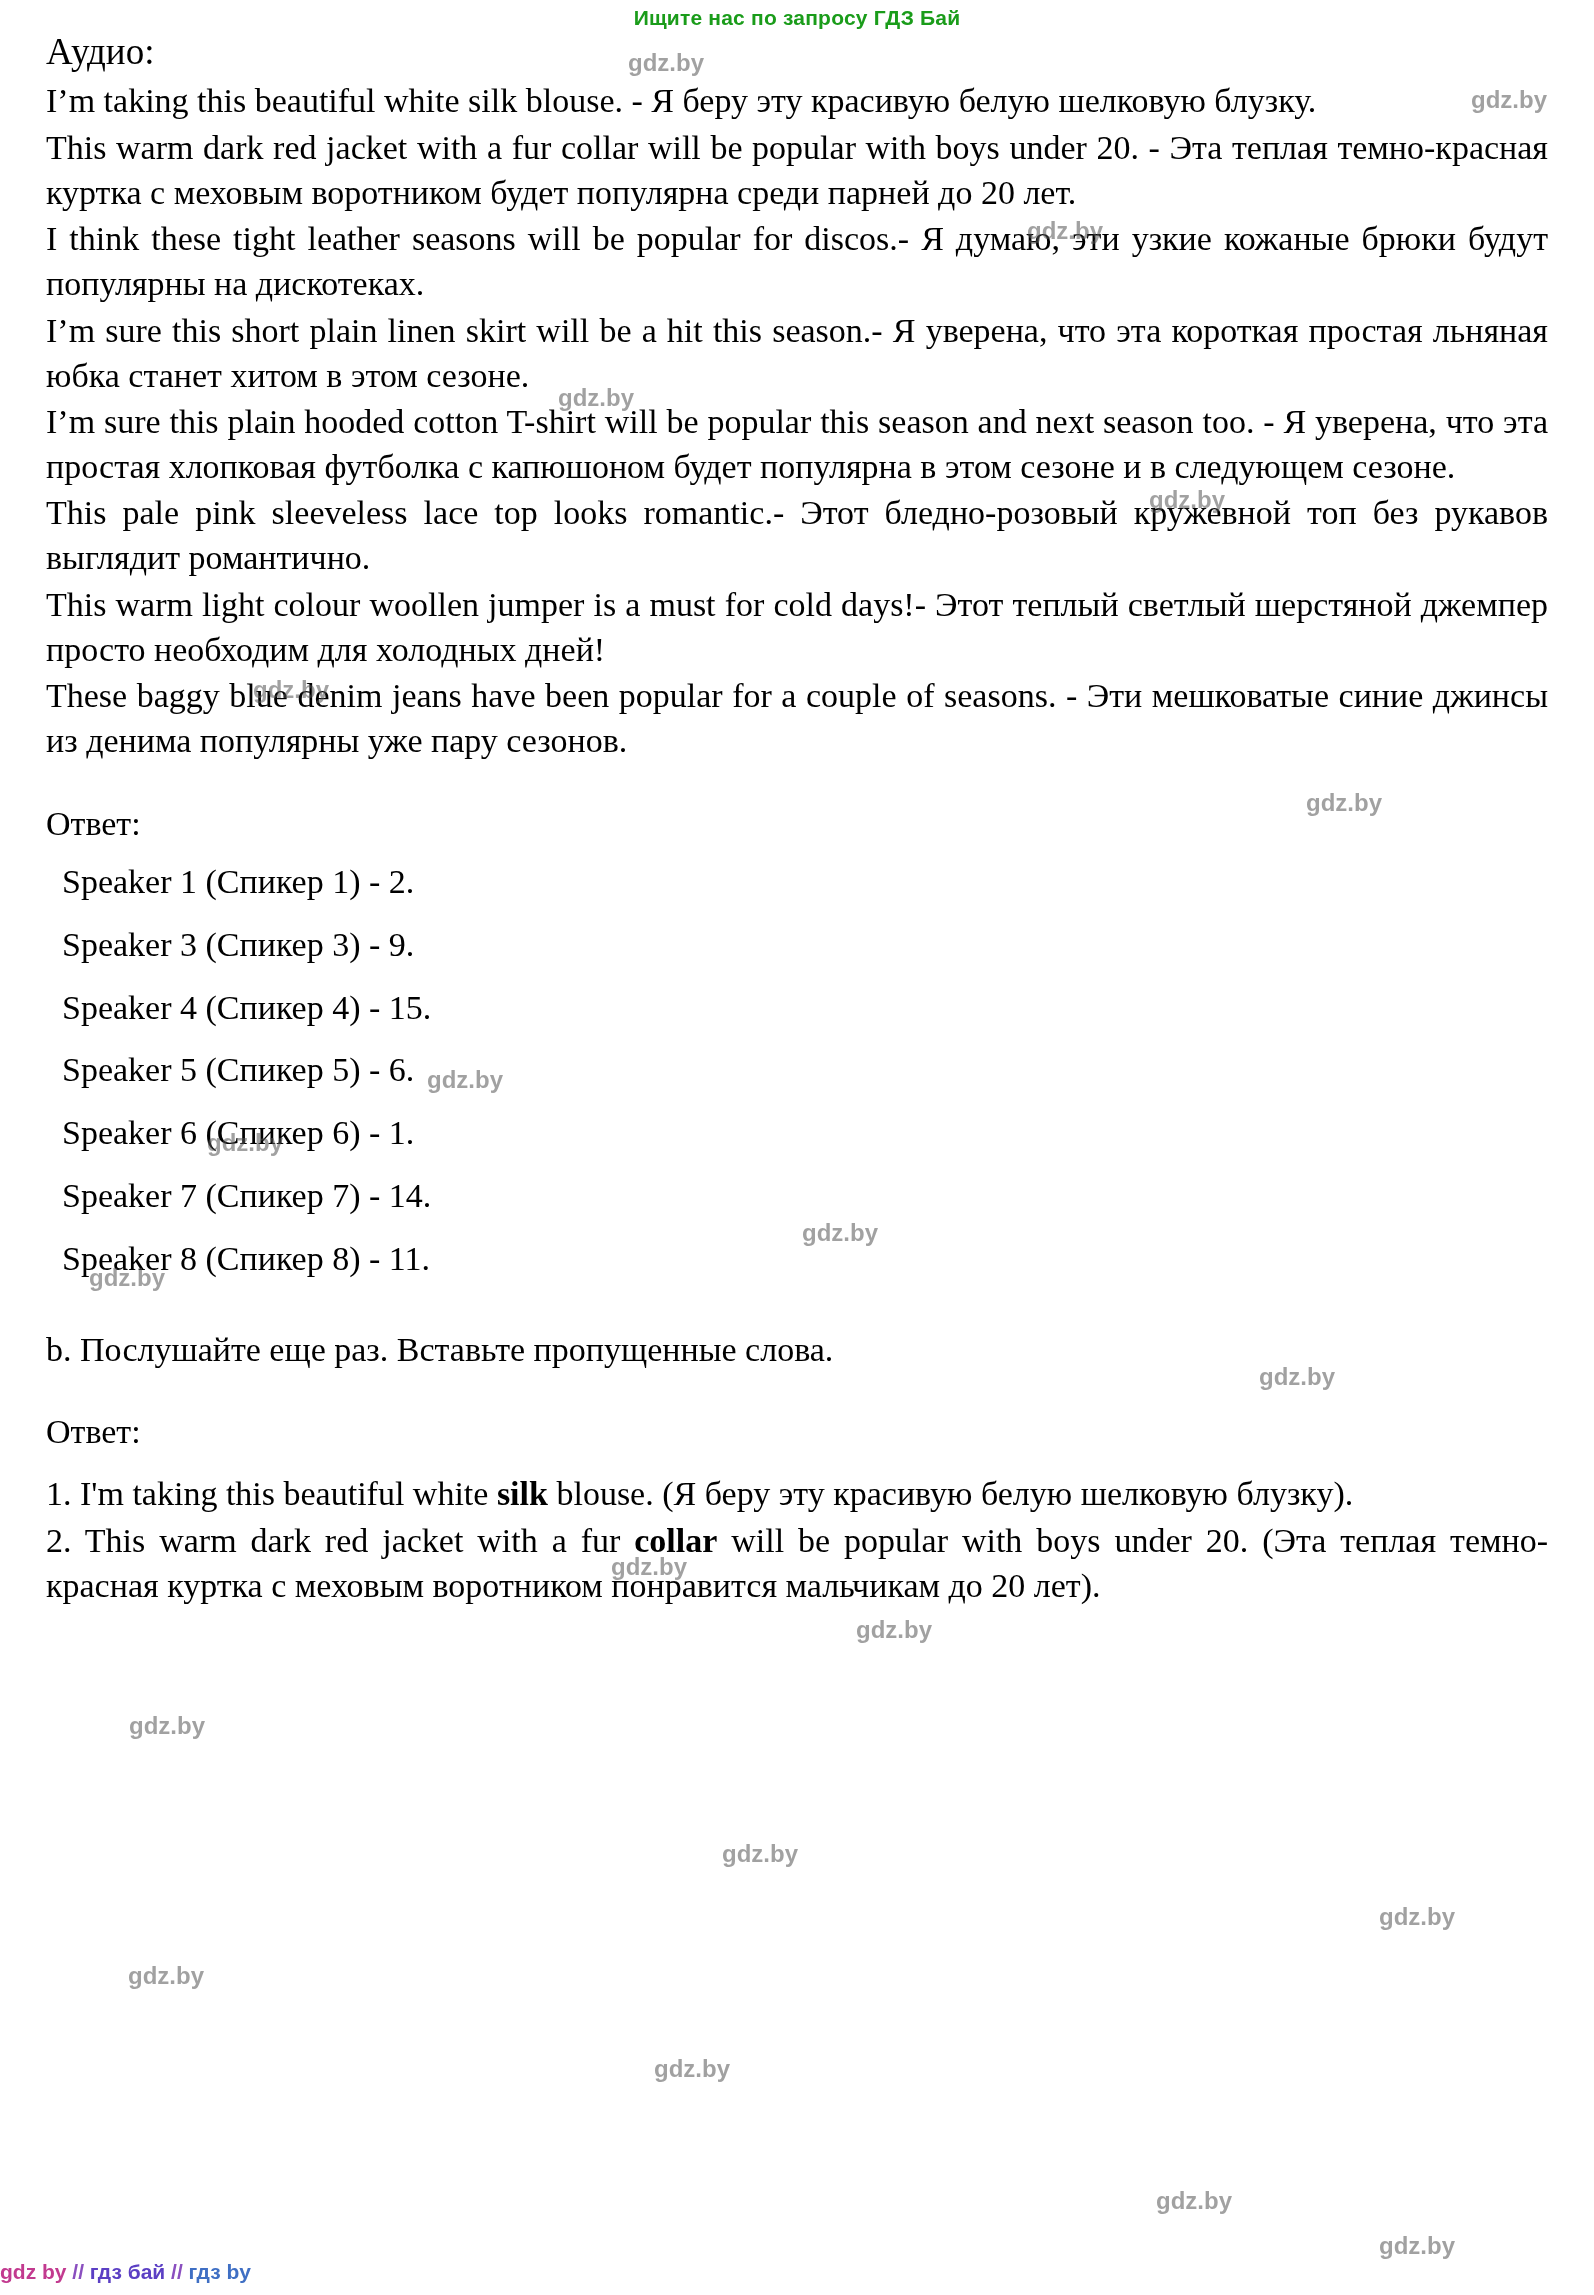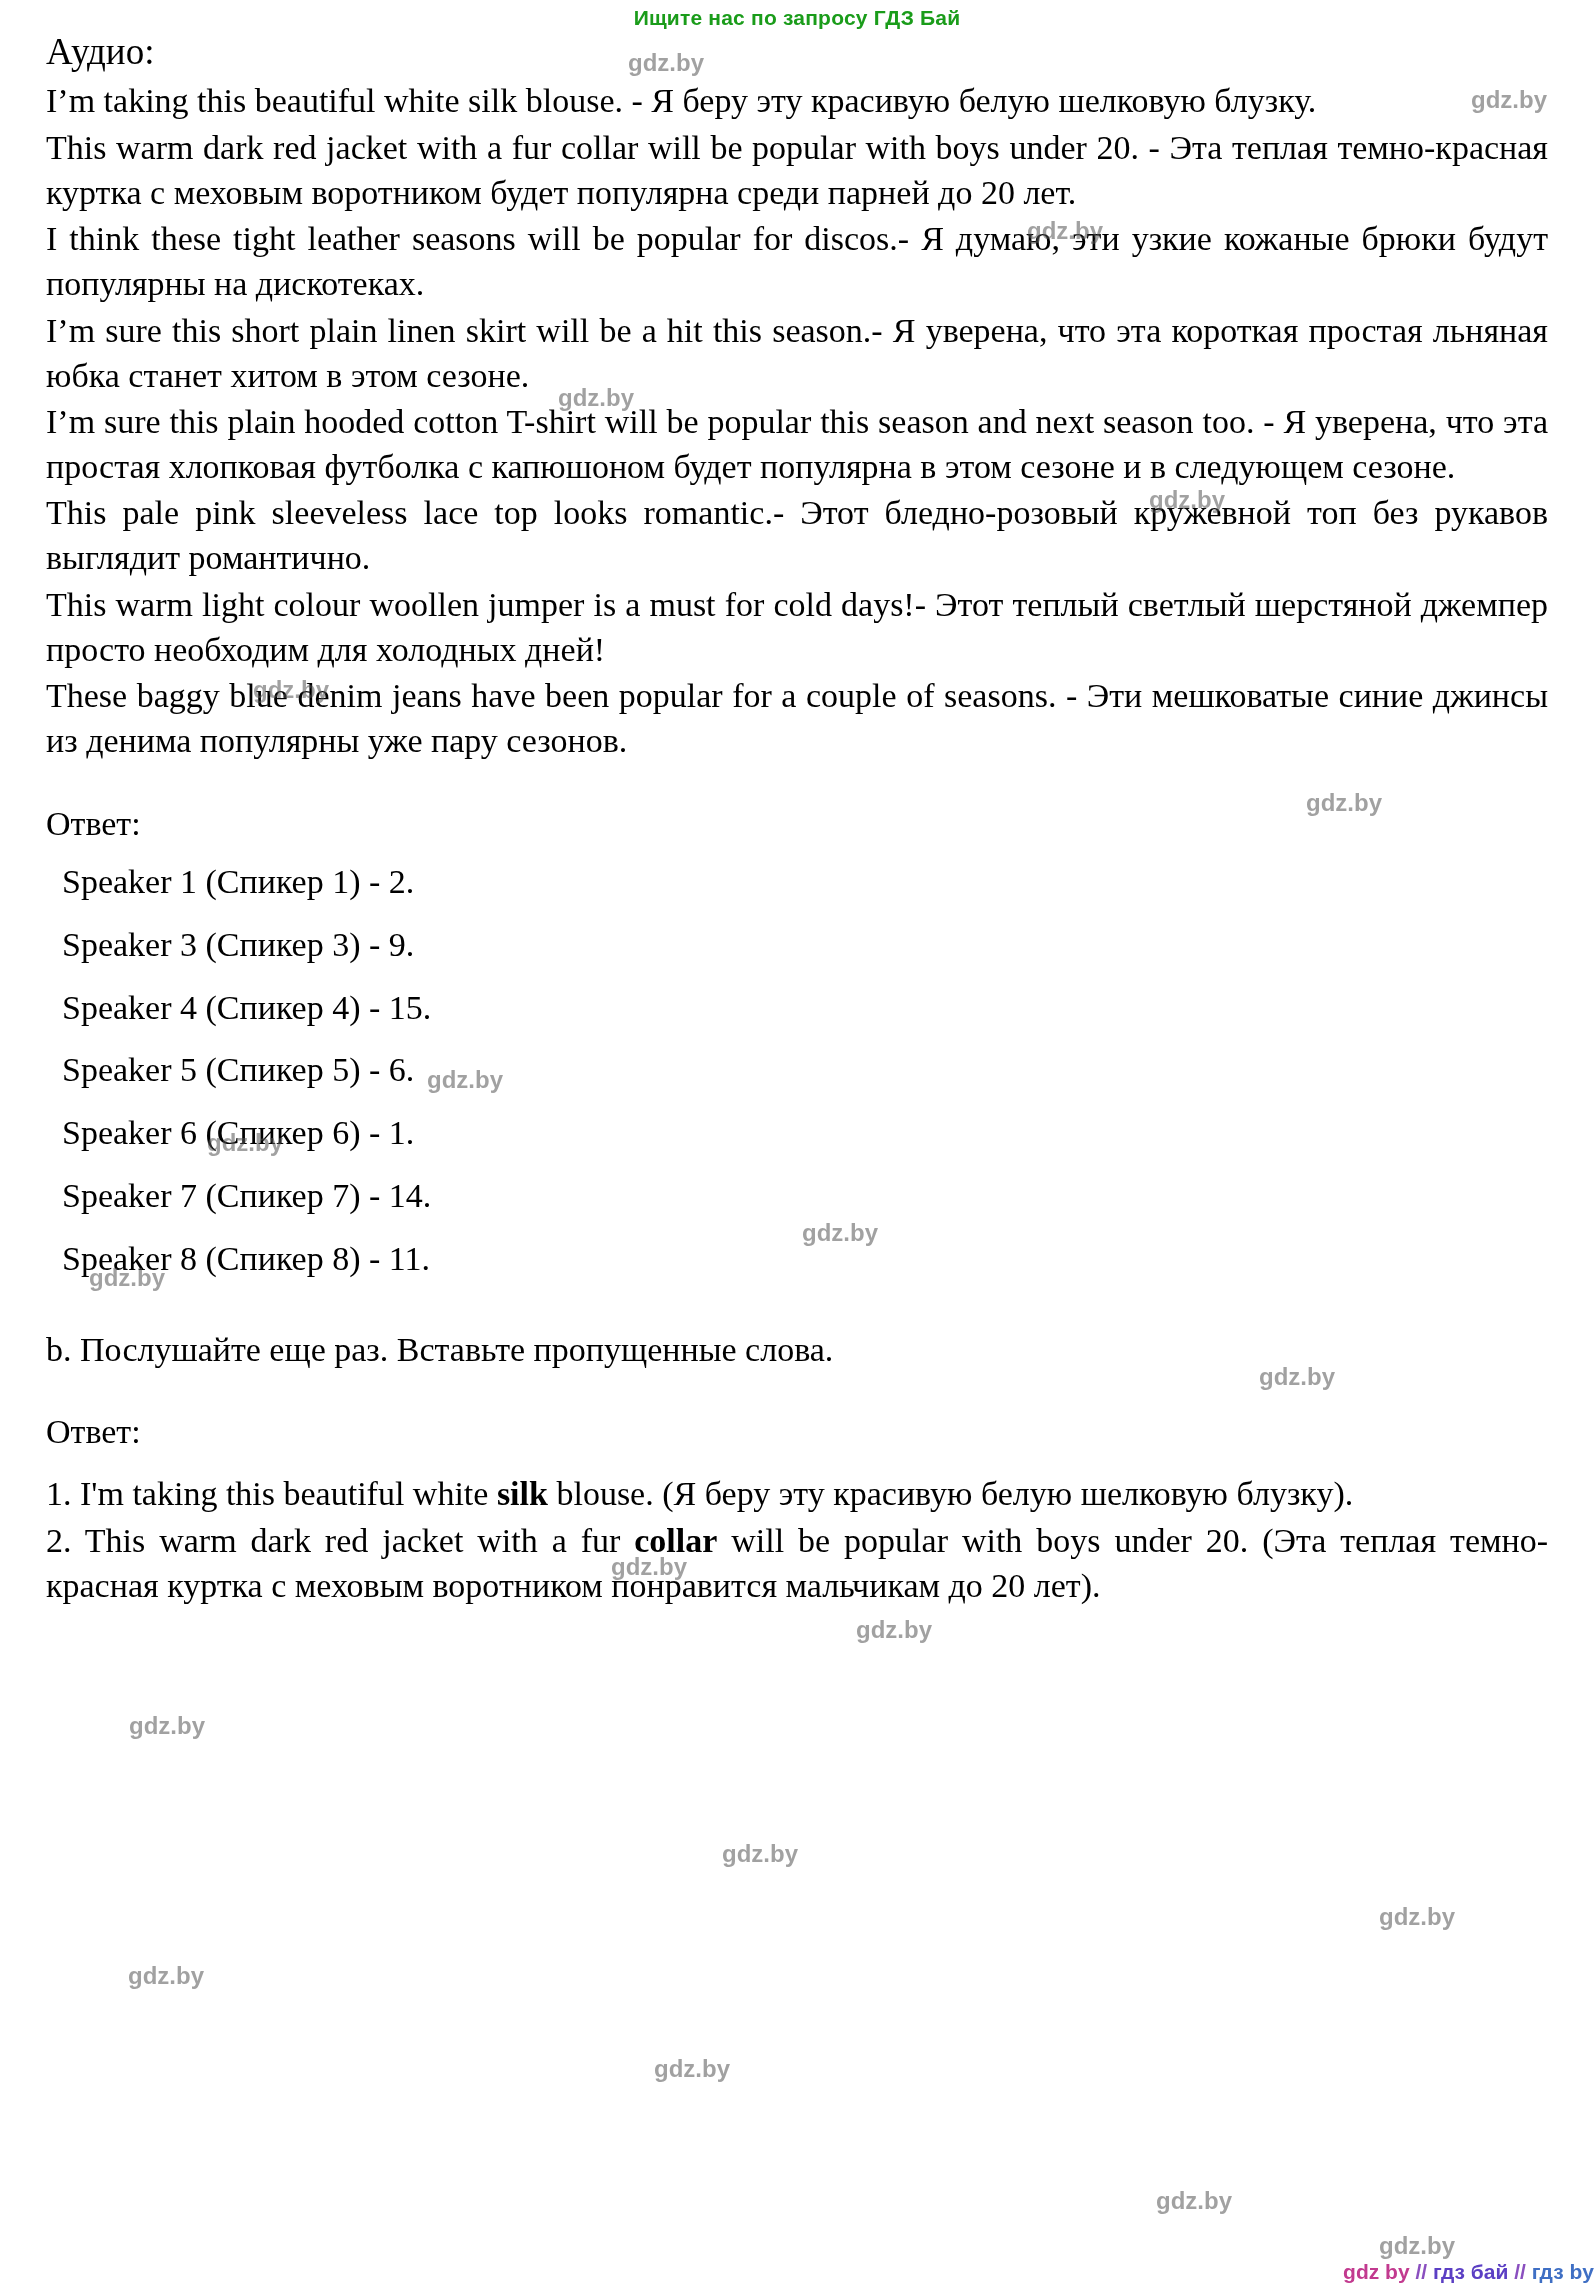--- a/index.html
+++ b/index.html
@@ -80,21 +80,21 @@
     font-weight: bold;
     opacity: 0.55;
     pointer-events: none;
     user-select: none;
   }
   .footer {
     position: absolute;
     left: 0;
     right: 0;
     bottom: 11px;
-    text-align: right;
+    text-align: left;
     font-family: "Liberation Sans", sans-serif;
     font-size: 21px;
     font-weight: bold;
   }
   .footer .f1 { color: #c23a8f; }
   .footer .sep { color: #8a4fbf; }
   .footer .f2 { color: #5b3fc4; }
   .footer .f3 { color: #3f6fc4; }
 </style>
 </head>

